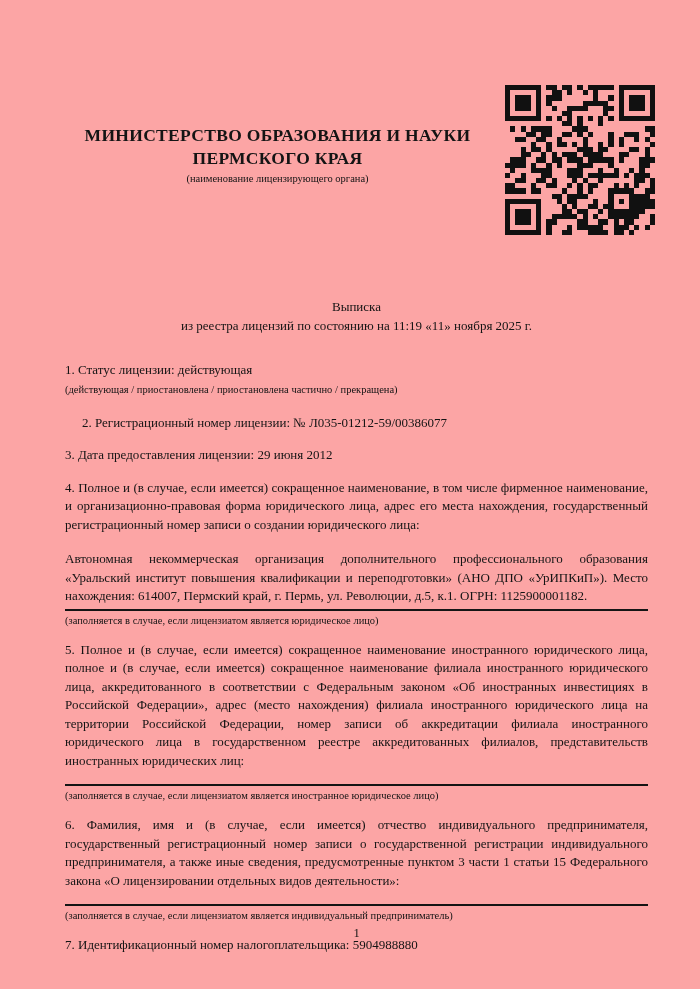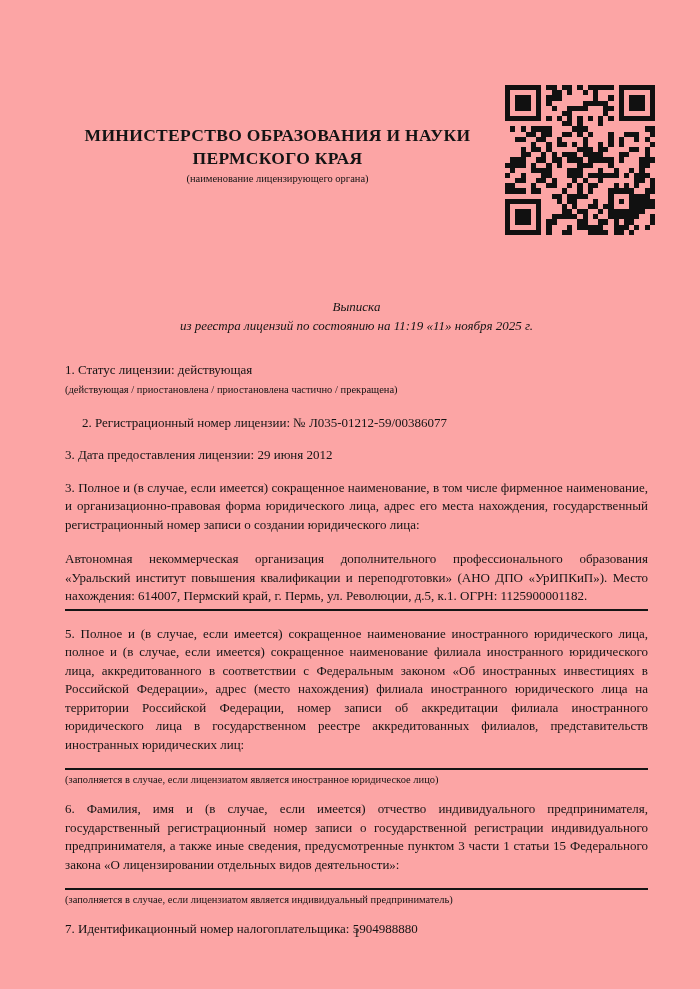--- a/index.html
+++ b/index.html
@@ -17,21 +17,21 @@
     text-align:center;
   }
   .ministry-name { font-weight:bold; font-size:17.5px; line-height:23px; letter-spacing:0.3px; }
   .ministry-caption { font-size:10.5px; line-height:13px; margin-top:2px; }
   .qr {
     position:absolute; left:505px; top:85px;
     width:150px; height:150px;
     shape-rendering:crispEdges;
   }
   .content { position:absolute; left:65px; top:298px; width:583px; }
-  .doc-title { text-align:center; font-size:13px; line-height:18.5px;font-style:italic; }
+  .doc-title { text-align:center; font-size:13px; line-height:18.5px; }
   .item { font-size:13px; line-height:18.5px; margin-top:14px; }
   .just { text-align:justify; }
   .mt0  { margin-top:16px; }
   .mt-lg { margin-top:26px; }
   .mt-md { margin-top:18px;margin-left:17px; }
   .caption { font-size:10.5px; line-height:13px; text-align:left; margin-top:3px; }
   .rule { border-top:2px solid #141414; margin-top:3px; }
   .rule.blank { margin-top:14px; }
   .page-number {
     position:absolute; left:65px; top:926px; width:583px;
@@ -467,23 +467,24 @@
       <div>из реестра лицензий по состоянию на 11:19 «11» ноября 2025 г.</div>
     </div>
 
     <p class="item mt-lg">1. Статус лицензии: действующая</p>
     <div class="caption">(действующая / приостановлена / приостановлена частично / прекращена)</div>
 
     <p class="item mt-md">2. Регистрационный номер лицензии: № Л035-01212-59/00386077</p>
 
     <p class="item">3. Дата предоставления лицензии: 29 июня 2012</p>
 
-    <p class="item just">3. Полное и (в случае, если имеется) сокращенное наименование, в том числе фирменное наименование, и организационно-правовая форма юридического лица, адрес его места нахождения, государственный регистрационный номер записи о создании юридического лица:</p>
+    <p class="item just">4. Полное и (в случае, если имеется) сокращенное наименование, в том числе фирменное наименование, и организационно-правовая форма юридического лица, адрес его места нахождения, государственный регистрационный номер записи о создании юридического лица:</p>
     <p class="item just mt0">Автономная некоммерческая организация дополнительного профессионального образования «Уральский институт повышения квалификации и переподготовки» (АНО ДПО «УрИПКиП»). Место нахождения: 614007, Пермский край, г. Пермь, ул. Революции, д.5, к.1. ОГРН: 1125900001182.</p>
     <div class="rule"></div>
+    <div class="caption">(заполняется в случае, если лицензиатом является юридическое лицо)</div>
 
     <p class="item just">5. Полное и (в случае, если имеется) сокращенное наименование иностранного юридического лица, полное и (в случае, если имеется) сокращенное наименование филиала иностранного юридического лица, аккредитованного в соответствии с Федеральным законом «Об иностранных инвестициях в Российской Федерации», адрес (место нахождения) филиала иностранного юридического лица на территории Российской Федерации, номер записи об аккредитации филиала иностранного юридического лица в государственном реестре аккредитованных филиалов, представительств иностранных юридических лиц:</p>
     <div class="rule blank"></div>
     <div class="caption">(заполняется в случае, если лицензиатом является иностранное юридическое лицо)</div>
 
     <p class="item just">6. Фамилия, имя и (в случае, если имеется) отчество индивидуального предпринимателя, государственный регистрационный номер записи о государственной регистрации индивидуального предпринимателя, а также иные сведения, предусмотренные пунктом 3 части 1 статьи 15 Федерального закона «О лицензировании отдельных видов деятельности»:</p>
     <div class="rule blank"></div>
     <div class="caption">(заполняется в случае, если лицензиатом является индивидуальный предприниматель)</div>
 
     <p class="item">7. Идентификационный номер налогоплательщика: 5904988880</p>

